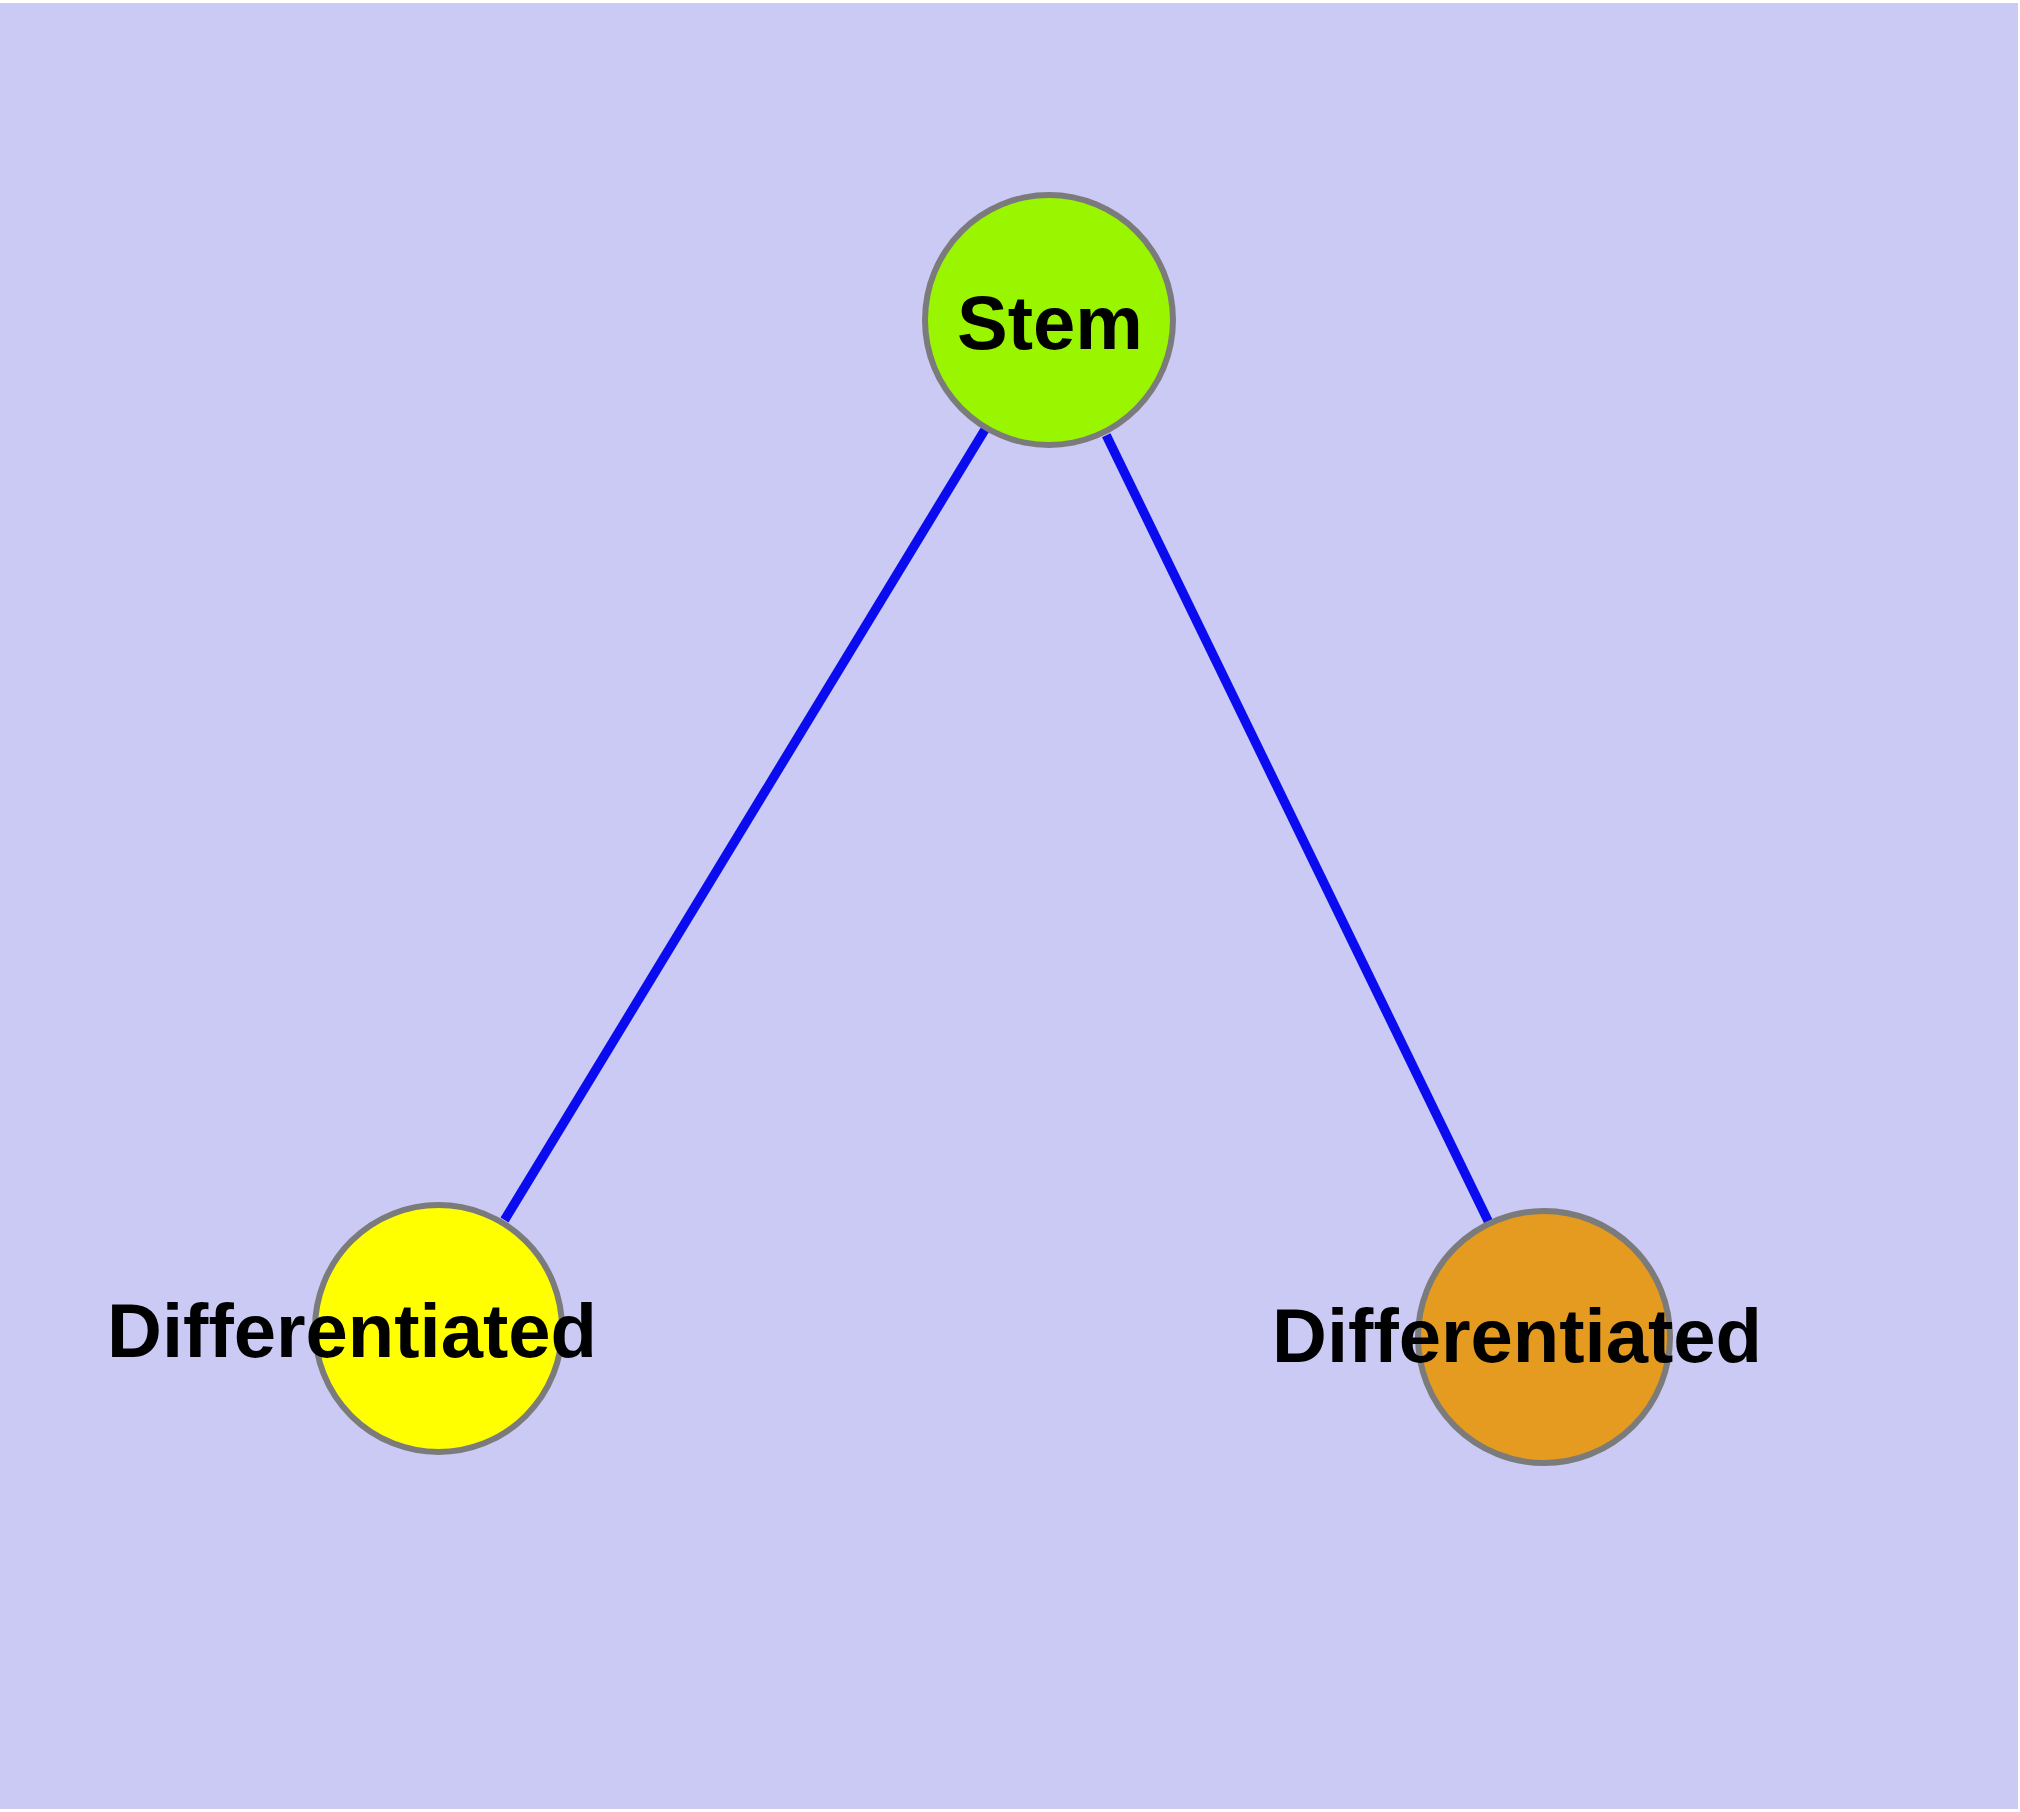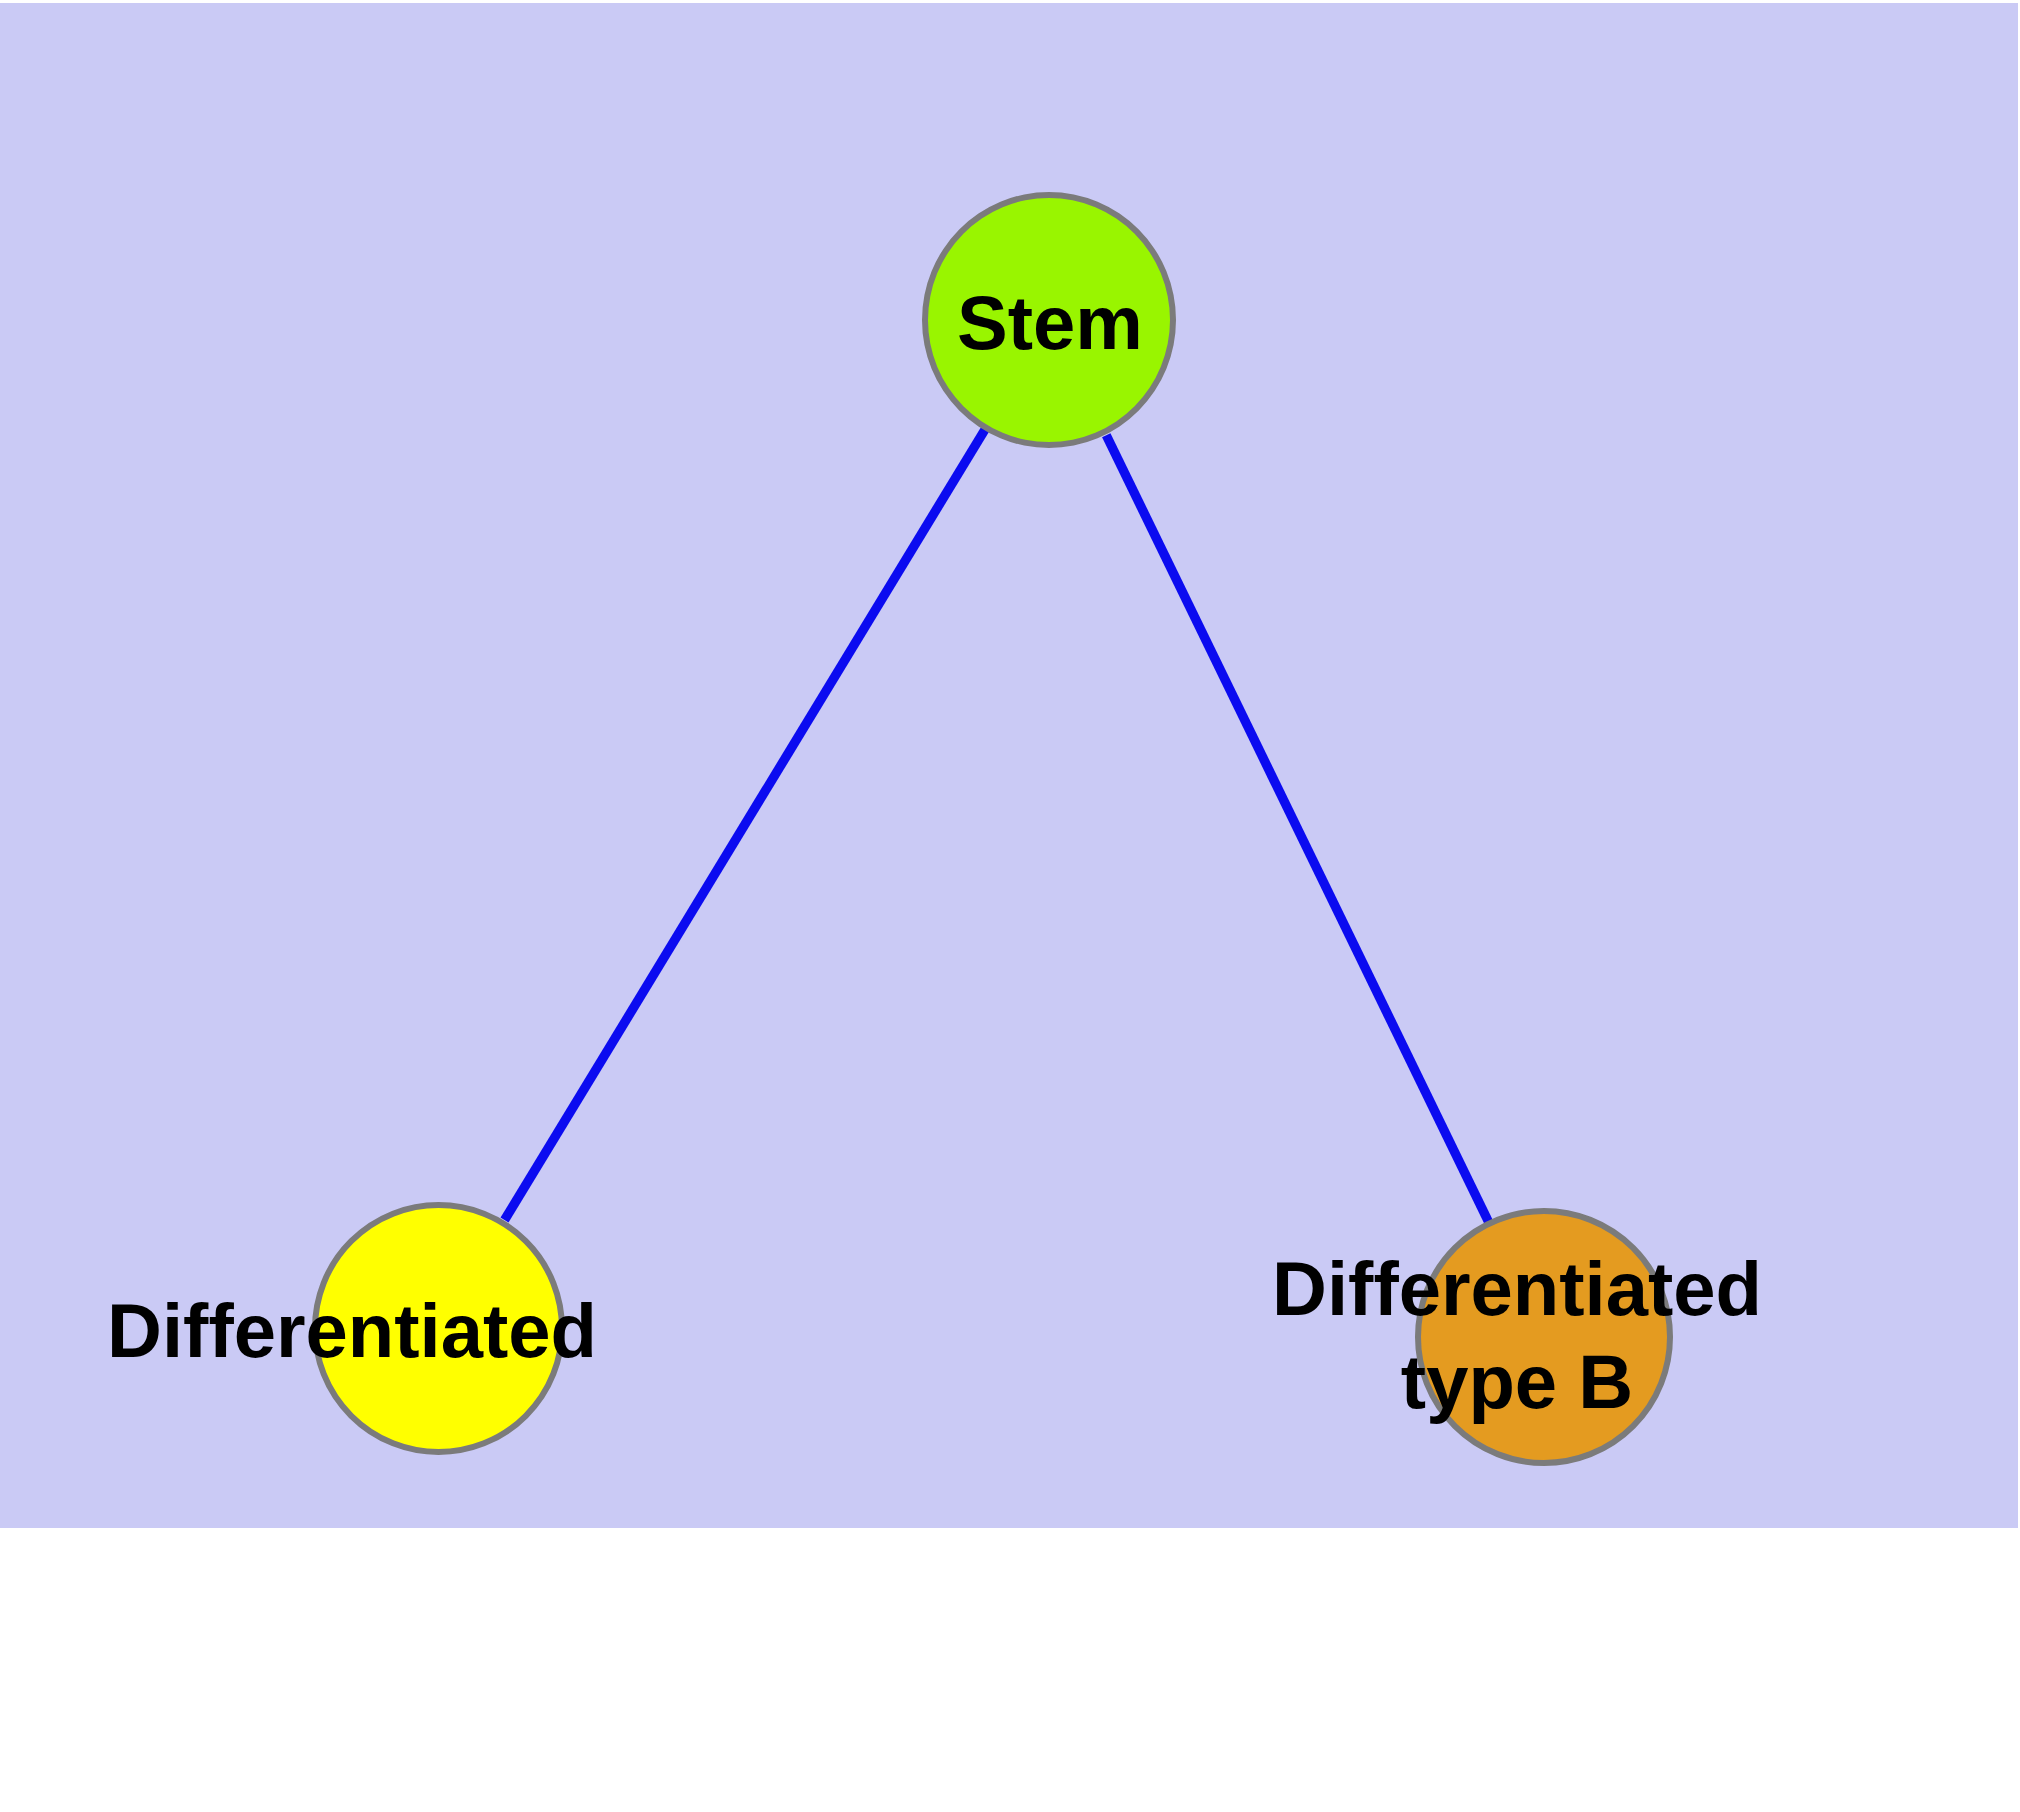--- a/index.html
+++ b/index.html
@@ -14,21 +14,21 @@
   .page {
     position: relative;
     width: 2021px;
     height: 1812px;
   }
   .canvas {
     position: absolute;
     left: 0px;
     top: 3.4px;
     width: 2018px;
-    height: 1525px;
+    height: 1806px;
     background: var(--bg-color, #cacaf5);
   }
   .edge-layer {
     position: absolute;
     left: 0;
     top: 0;
     width: 2021px;
     height: 1812px;
     pointer-events: none;
   }
@@ -72,18 +72,17 @@
     <div class="node-circle type-b" style="background: rgb(228, 155, 32);"></div>
 
     <div class="node-label stem">Stem</div>
 
     <div class="node-label type-a">
       <span class="line">Differentiated</span>
     </div>
 
     <div class="node-label type-b">
       <span class="line">Differentiated</span>
-      <span class="line">type B</span>
     </div>
 
   </div>
 </div>
 
 
 </body></html>

